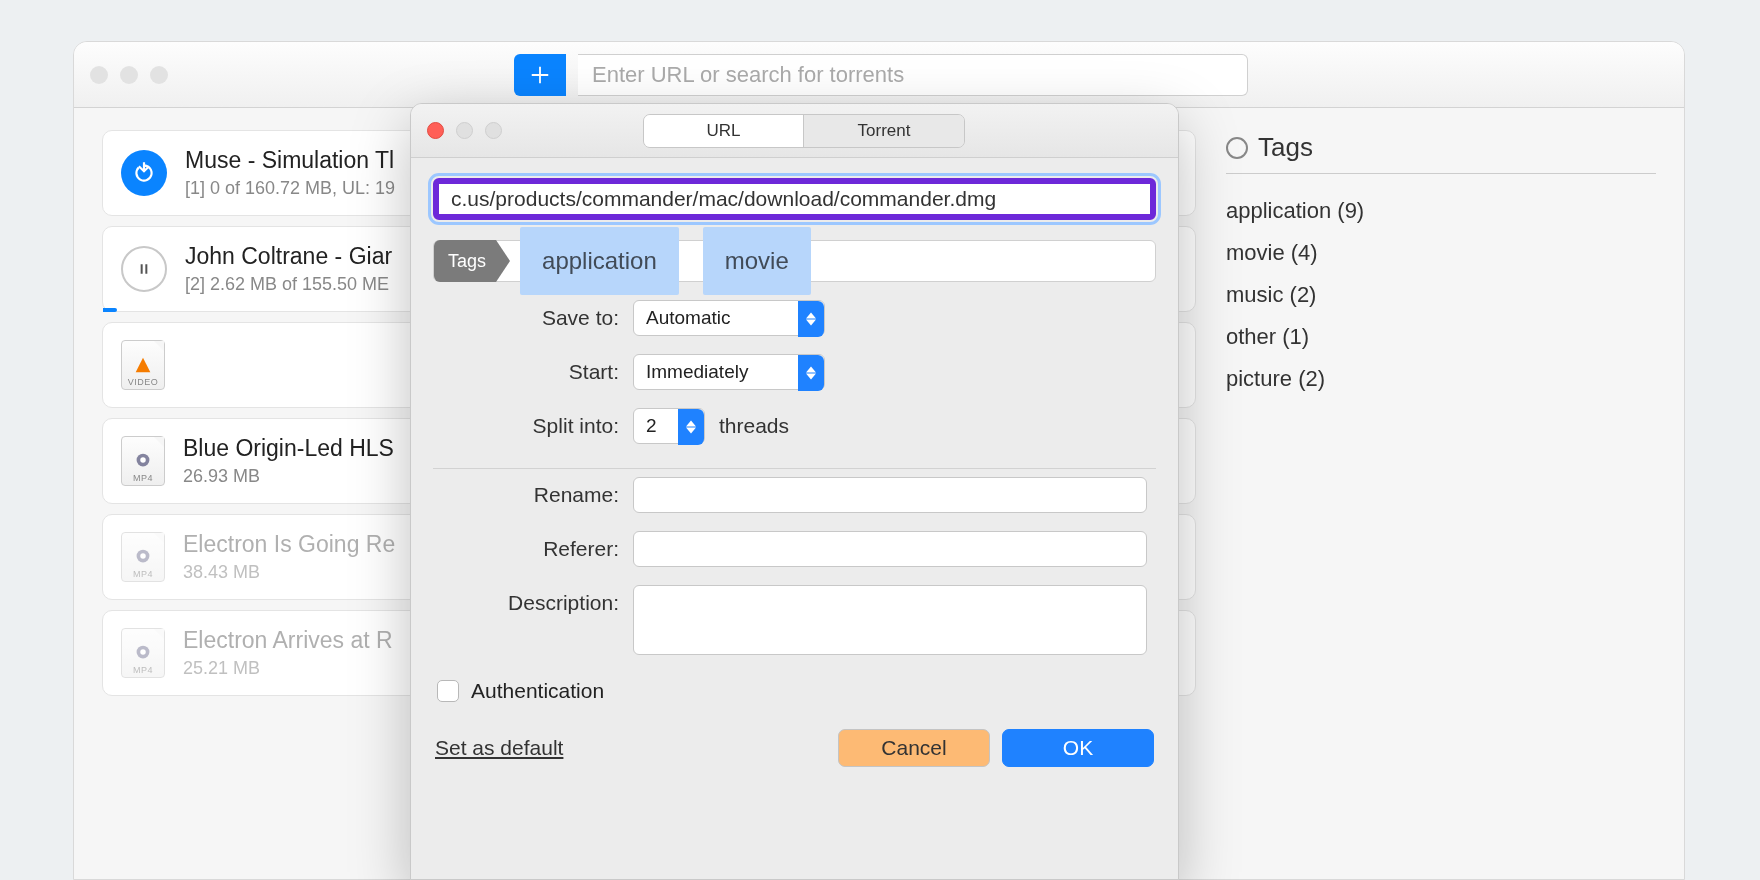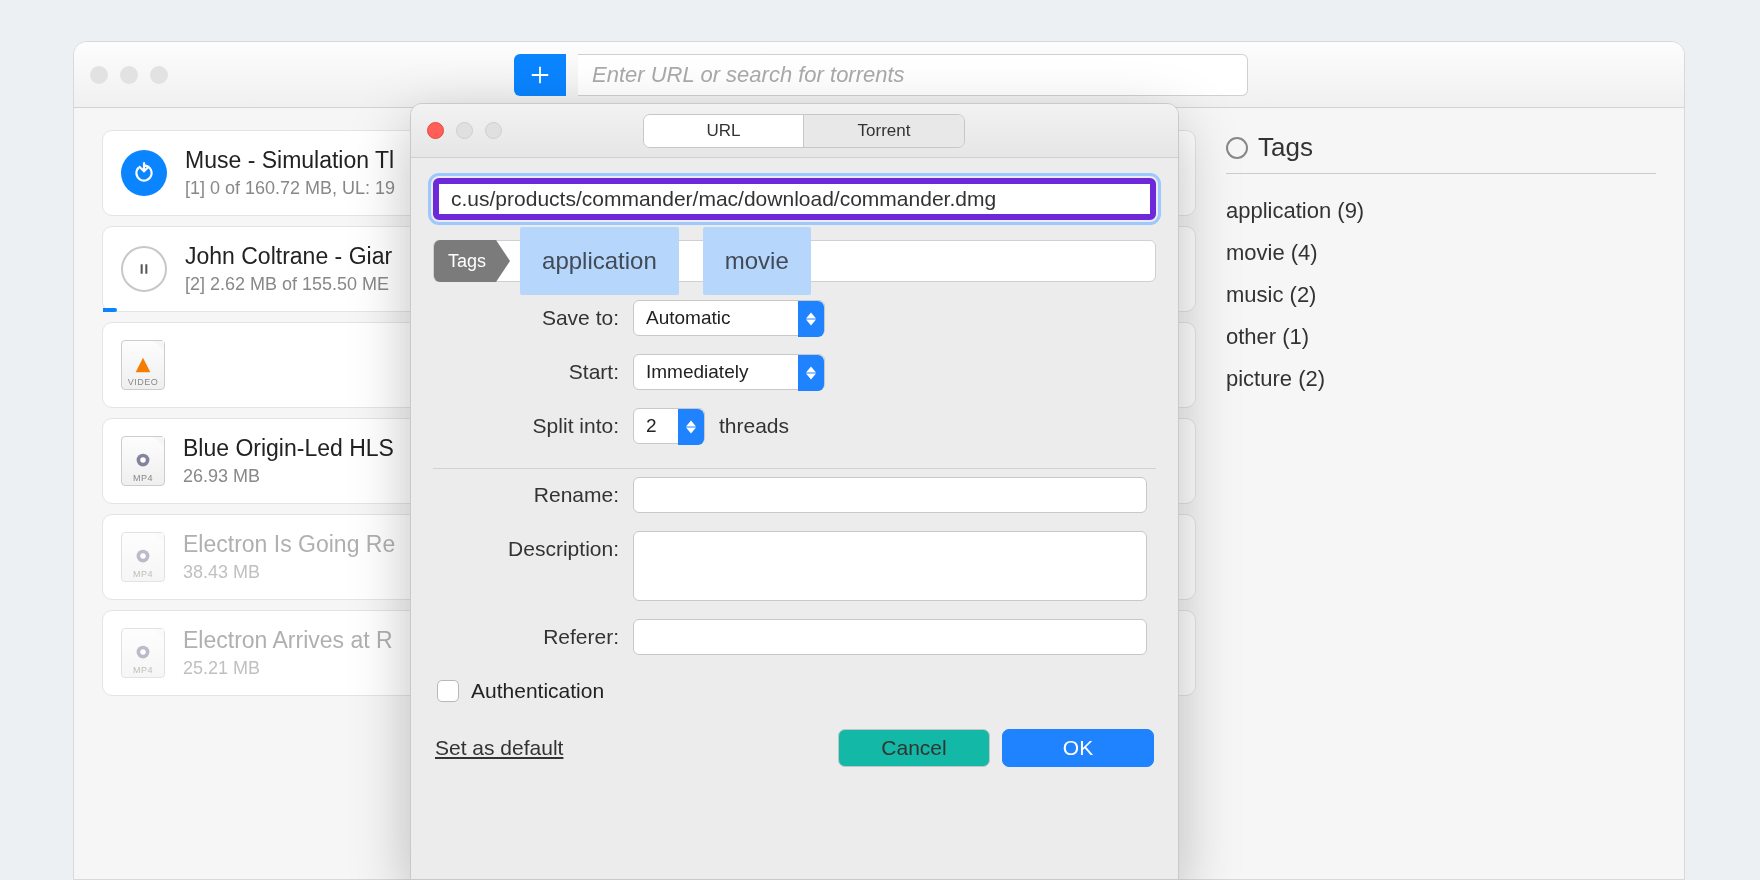--- a/index.html
+++ b/index.html
@@ -48,21 +48,20 @@
   .url-search {
     height: 42px;
     width: 670px;
     background: #fff;
     border: 1px solid #d0d0d0;
     border-left: none;
     border-radius: 0 6px 6px 0;
     font-size: 22px;
     padding: 16px 14px;
     color: #333;
-    font-style: italic;
   }
   .url-search::placeholder { color: #aaa; }
 
   .main-body {
     display: flex;
     height: calc(100% - 66px);
     padding: 22px 28px 7px 28px;
     gap: 30px;
   }
 
@@ -337,21 +336,21 @@
   .link { font-size: 21px; text-decoration: underline; color: #333; }
   .spacer { flex: 1; }
   .btn {
     height: 38px;
     width: 152px;
     border-radius: 7px;
     font-size: 21px;
     display: flex; align-items: center; justify-content: center;
     margin-left: 12px;
   }
-  .btn-default { background: #14b8a6; border: 1px solid #c4c4c4; color: #333; }
+  .btn-default { background: #fdba74; border: 1px solid #c4c4c4; color: #333; }
   .btn-primary { background: #1f82ff; color: #fff; border: 1px solid #1f82ff; }
 </style>
 </head>
 <body>
 
 <div class="main-window">
   <div class="titlebar">
     <div class="traffic-lights">
       <div class="tl"></div>
       <div class="tl"></div>
@@ -526,27 +525,27 @@
         </div>
         <div class="suffix">threads</div>
       </div>
     </div>
 
     <div class="form-area2">
       <div class="form-row">
         <div class="form-label">Rename:</div>
         <div class="text-input"></div>
       </div>
+      <div class="form-row">
+        <div class="form-label">Referer:</div>
+        <div class="text-input"></div>
+      </div>
       <div class="form-row" style="align-items:flex-start">
         <div class="form-label" style="padding-top:6px">Description:</div>
         <div class="textarea"></div>
-      </div>
-      <div class="form-row">
-        <div class="form-label">Referer:</div>
-        <div class="text-input"></div>
       </div>
     </div>
 
     <div class="auth-row">
       <div class="checkbox"></div>
       <span>Authentication</span>
     </div>
 
     <div class="footer">
       <span class="link">Set as default</span>

